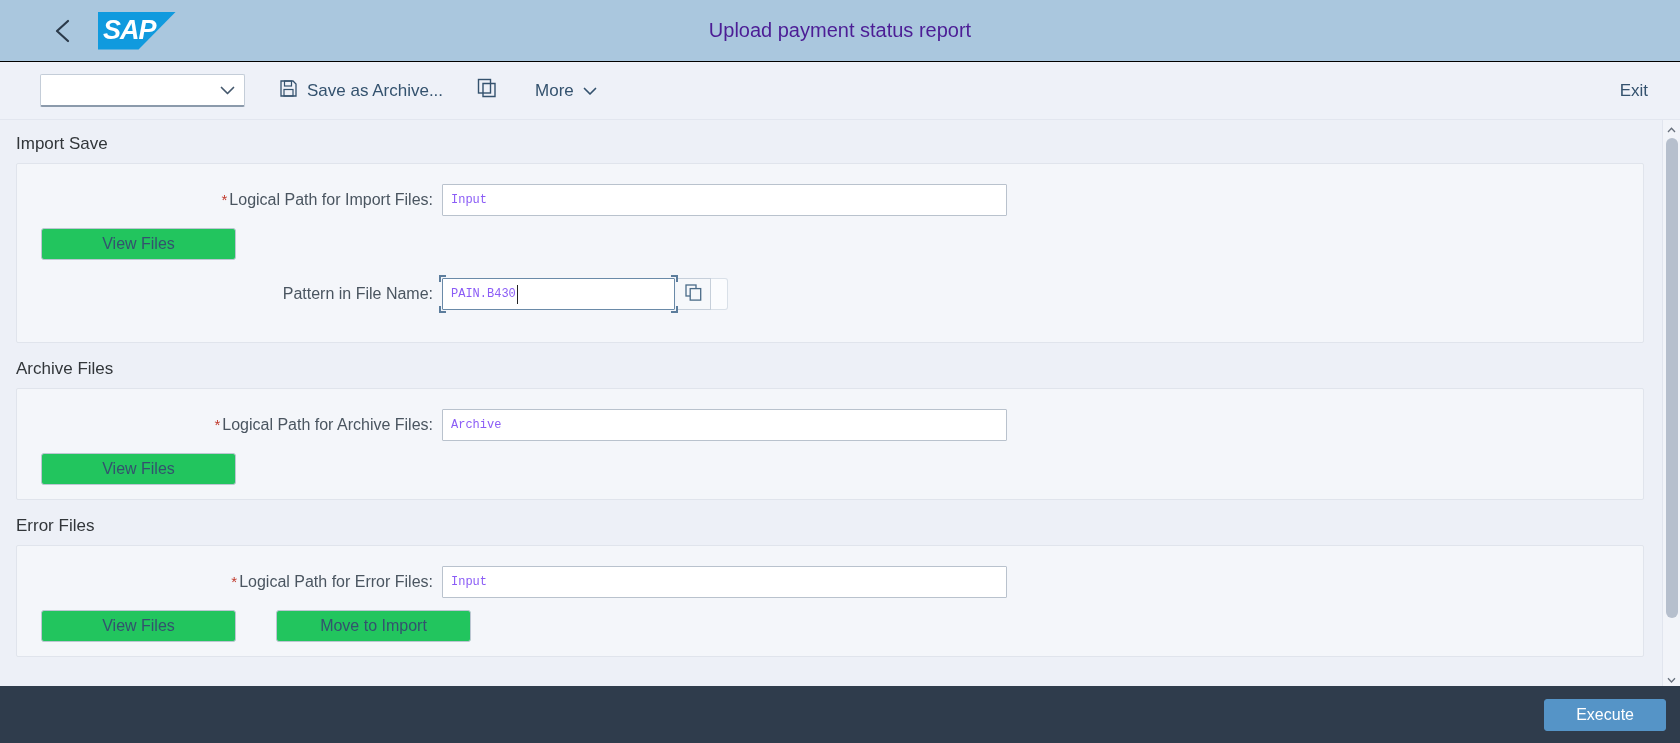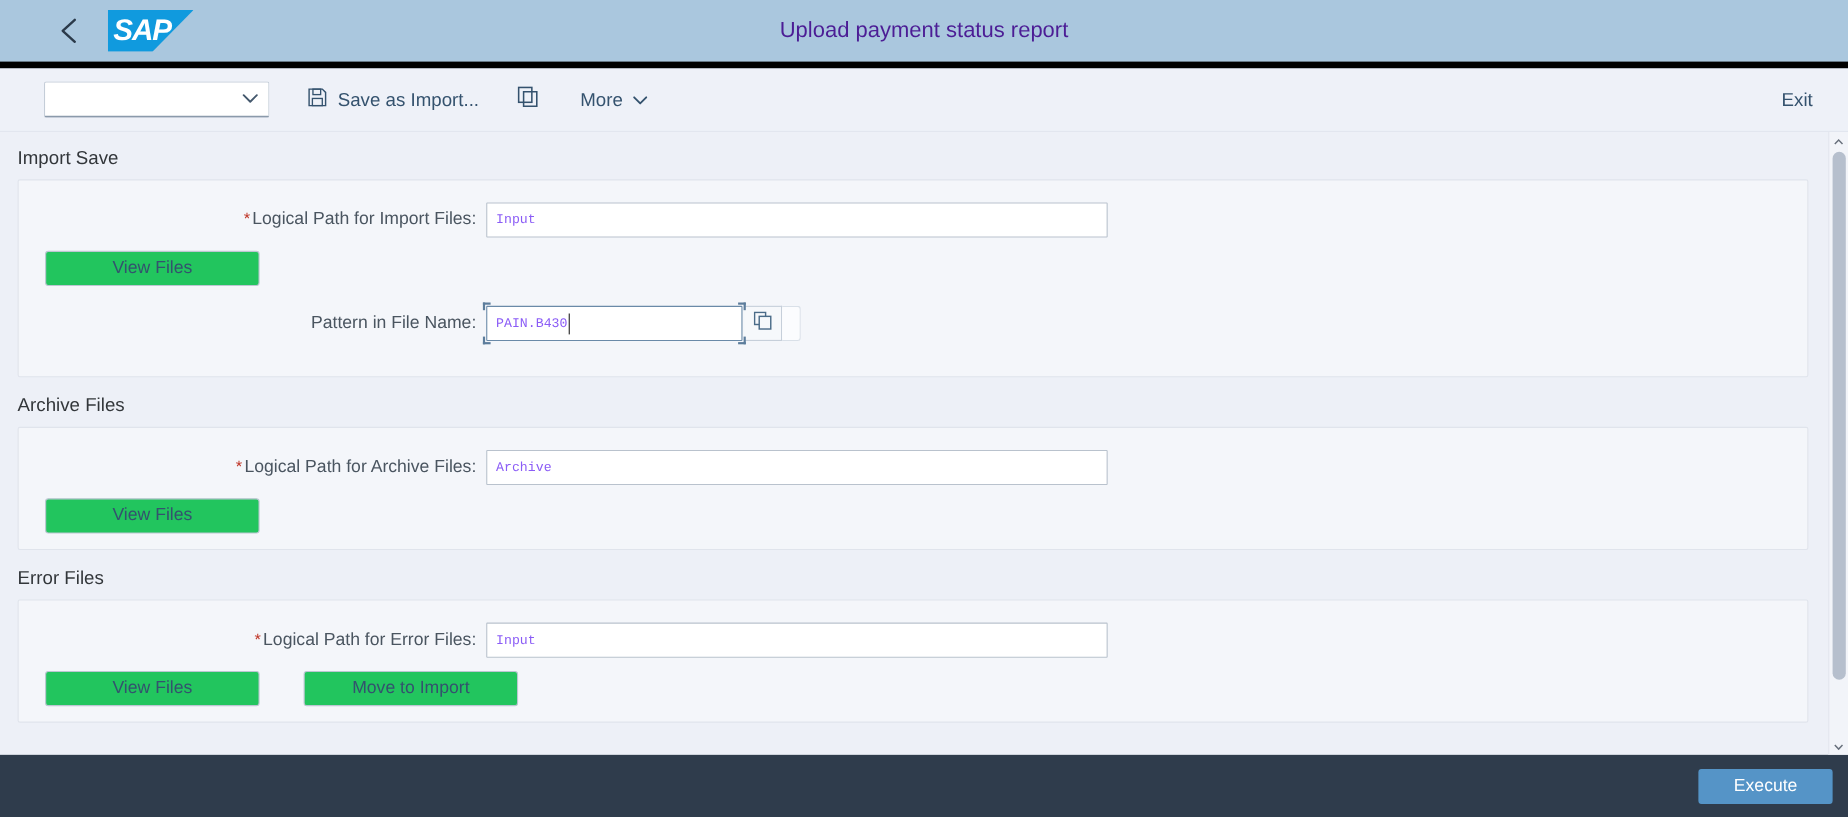--- a/index.html
+++ b/index.html
@@ -17,21 +17,21 @@
     position: relative;
   }
 
   
   .shell-header {
     height: 62px;
     background: #aac7de;
     display: flex; align-items: center;
     position: relative;
     flex: 0 0 auto;
-    border-bottom: 6px solid #000000;
+    border-bottom: 1px solid #000000;
   }
   .back-btn {
     width: 46px; height: 46px;
     margin-left: 40px;
     display: flex; align-items: center; justify-content: center;
     cursor: pointer;
   }
   .back-btn svg { display: block; }
   .sap-logo {
     margin-left: 12px;
@@ -291,21 +291,21 @@
     </div>
 
     <div class="tb-item">
       <span>
         <svg width="19" height="19" viewBox="0 0 19 19">
           <path d="M2 2h12l3 3v12H2z" fill="none" stroke="#34526e" stroke-width="1.3"></path>
           <rect x="5.5" y="2" width="7" height="5" fill="none" stroke="#34526e" stroke-width="1.2"></rect>
           <rect x="5" y="10.5" width="9" height="6.5" fill="none" stroke="#34526e" stroke-width="1.2"></rect>
         </svg>
       </span>
-      <span>Save as Import...</span>
+      <span>Save as Archive...</span>
     </div>
 
     <div class="tb-item icon-only">
       <span>
         <svg width="20" height="20" viewBox="0 0 20 20">
           <rect x="1.5" y="1.5" width="12" height="13.5" fill="none" stroke="#34526e" stroke-width="1.4"></rect>
           <path d="M6 5.5h12v13H6z" fill="none" stroke="#34526e" stroke-width="1.4"></path>
         </svg>
       </span>
     </div>

